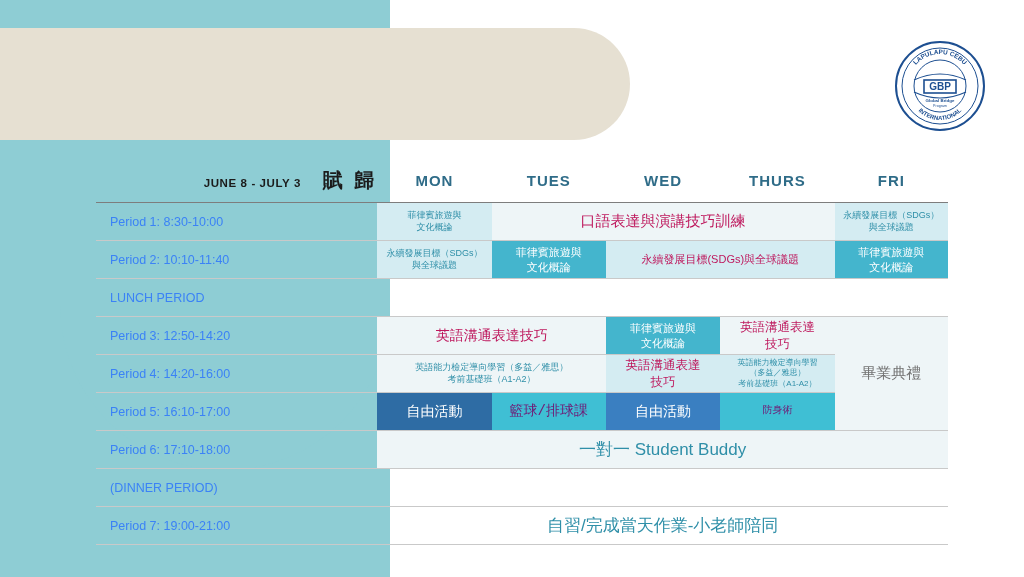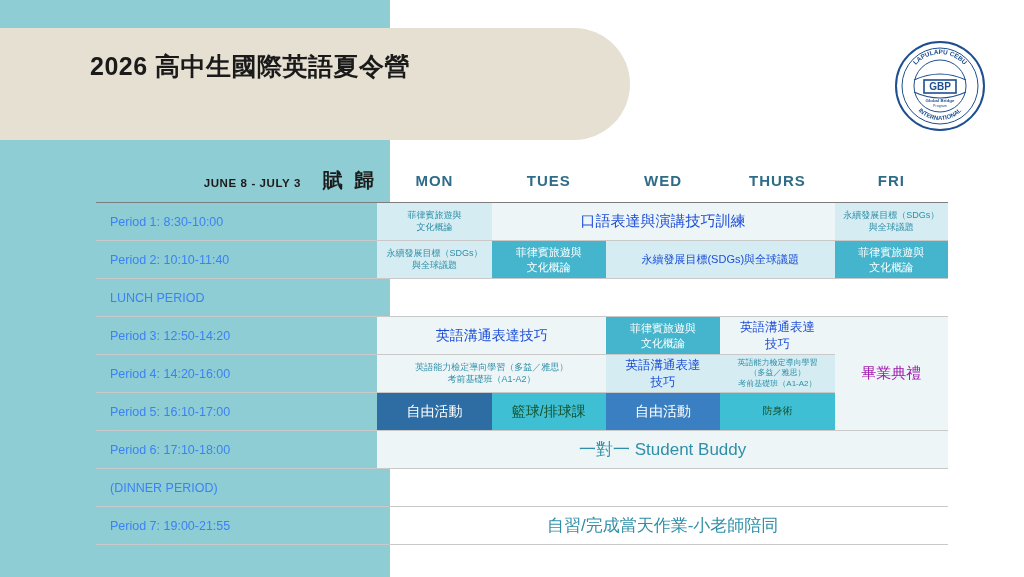--- a/index.html
+++ b/index.html
@@ -148,36 +148,35 @@
   .cell.big {
     font-size: 15px;
   }
   .cell.xbig {
     font-size: 17px;
   }
   .bg-lightblue { background: #d4ecf2; }
   .bg-teal      { background: #44b5cd; color: #ffffff; }
   .bg-pale      { background: #eef5f7; }
   .bg-navy      { background: #2e6ca4; color: #ffffff; }
-  .bg-cyan      { background: #3fbfd4; color: #14532d; }
+  .bg-cyan      { background: #3fbfd4; color: #701a75; font-family: Liberation Mono, monospace; }
   .bg-blue      { background: #3a7fc1; color: #ffffff; }
   .bg-none      { background: transparent; }
   .tx-teal      { color: #2f8fa8; }
-  .tx-dark      { color: #1d4ed8; }
+  .tx-dark      { color: #be185d; }
   .blankrow td { height: 12px; }
 </style>
 </head>
 <body>
 
 <div id="teal-shape"></div>
 <div id="teal-round"></div>
 <div id="beige-shape"></div>
 
 <div id="header">
-  <div class="title">2026 高中生國際英語夏令營</div>
 </div>
 
 <div id="logo">
   <svg width="92" height="92" viewBox="0 0 92 92" xmlns="http://www.w3.org/2000/svg">
     <circle cx="46" cy="46" r="44" fill="none" stroke="#1d4f91" stroke-width="2"></circle>
     <circle cx="46" cy="46" r="38" fill="none" stroke="#1d4f91" stroke-width="1"></circle>
     <circle cx="46" cy="46" r="26" fill="none" stroke="#1d4f91" stroke-width="1"></circle>
     <path d="M20 40 Q46 28 72 40" fill="none" stroke="#1d4f91" stroke-width="1.2"></path>
     <path d="M20 52 Q46 64 72 52" fill="none" stroke="#1d4f91" stroke-width="1.2"></path>
     <rect x="30" y="40" width="32" height="13" fill="none" stroke="#1d4f91" stroke-width="1.6"></rect>
@@ -247,21 +246,21 @@
     <td class="cell bg-none"></td>
   </tr>
 
   <tr class="sep">
     <td class="rowlabel">Period 3: 12:50-14:20</td>
     <td class="cell bg-pale tx-dark" colspan="2" style="font-size:14px">英語溝通表達技巧</td>
     <td class="cell mid bg-teal" style="white-space:pre-line">菲律賓旅遊與
 文化概論</td>
     <td class="cell mid bg-pale tx-dark" style="white-space:pre-line;font-size:12.5px">英語溝通表達
 技巧</td>
-    <td class="cell bg-pale" rowspan="3" style="font-size:15px;color:#a21caf">畢業典禮</td>
+    <td class="cell bg-pale" rowspan="3" style="font-size:15px;color:#737373">畢業典禮</td>
   </tr>
 
   <tr class="sep">
     <td class="rowlabel">Period 4: 14:20-16:00</td>
     <td class="cell small bg-pale tx-teal" colspan="2" style="white-space:pre-line">英語能力檢定導向學習（多益／雅思）
 考前基礎班（A1-A2）</td>
     <td class="cell mid bg-lightblue tx-dark" style="white-space:pre-line;font-size:12.5px">英語溝通表達
 技巧</td>
     <td class="cell small bg-lightblue tx-teal" style="white-space:pre-line;font-size:8px">英語能力檢定導向學習
 （多益／雅思）
@@ -280,21 +279,21 @@
     <td class="rowlabel">Period 6: 17:10-18:00</td>
     <td class="cell xbig bg-pale tx-teal" colspan="5">一對一 Student Buddy</td>
   </tr>
 
   <tr class="sep">
     <td class="rowlabel">(DINNER PERIOD)</td>
     <td class="cell bg-none" colspan="5"></td>
   </tr>
 
   <tr class="sep">
-    <td class="rowlabel">Period 7: 19:00-21:55</td>
+    <td class="rowlabel">Period 7: 19:00-21:00</td>
     <td class="cell xbig bg-none tx-teal" colspan="5">自習/完成當天作業-小老師陪同</td>
   </tr>
 
   <tr class="sep blankrow">
     <td colspan="6"></td>
   </tr>
 </tbody>
     </table>
 </div>
 

